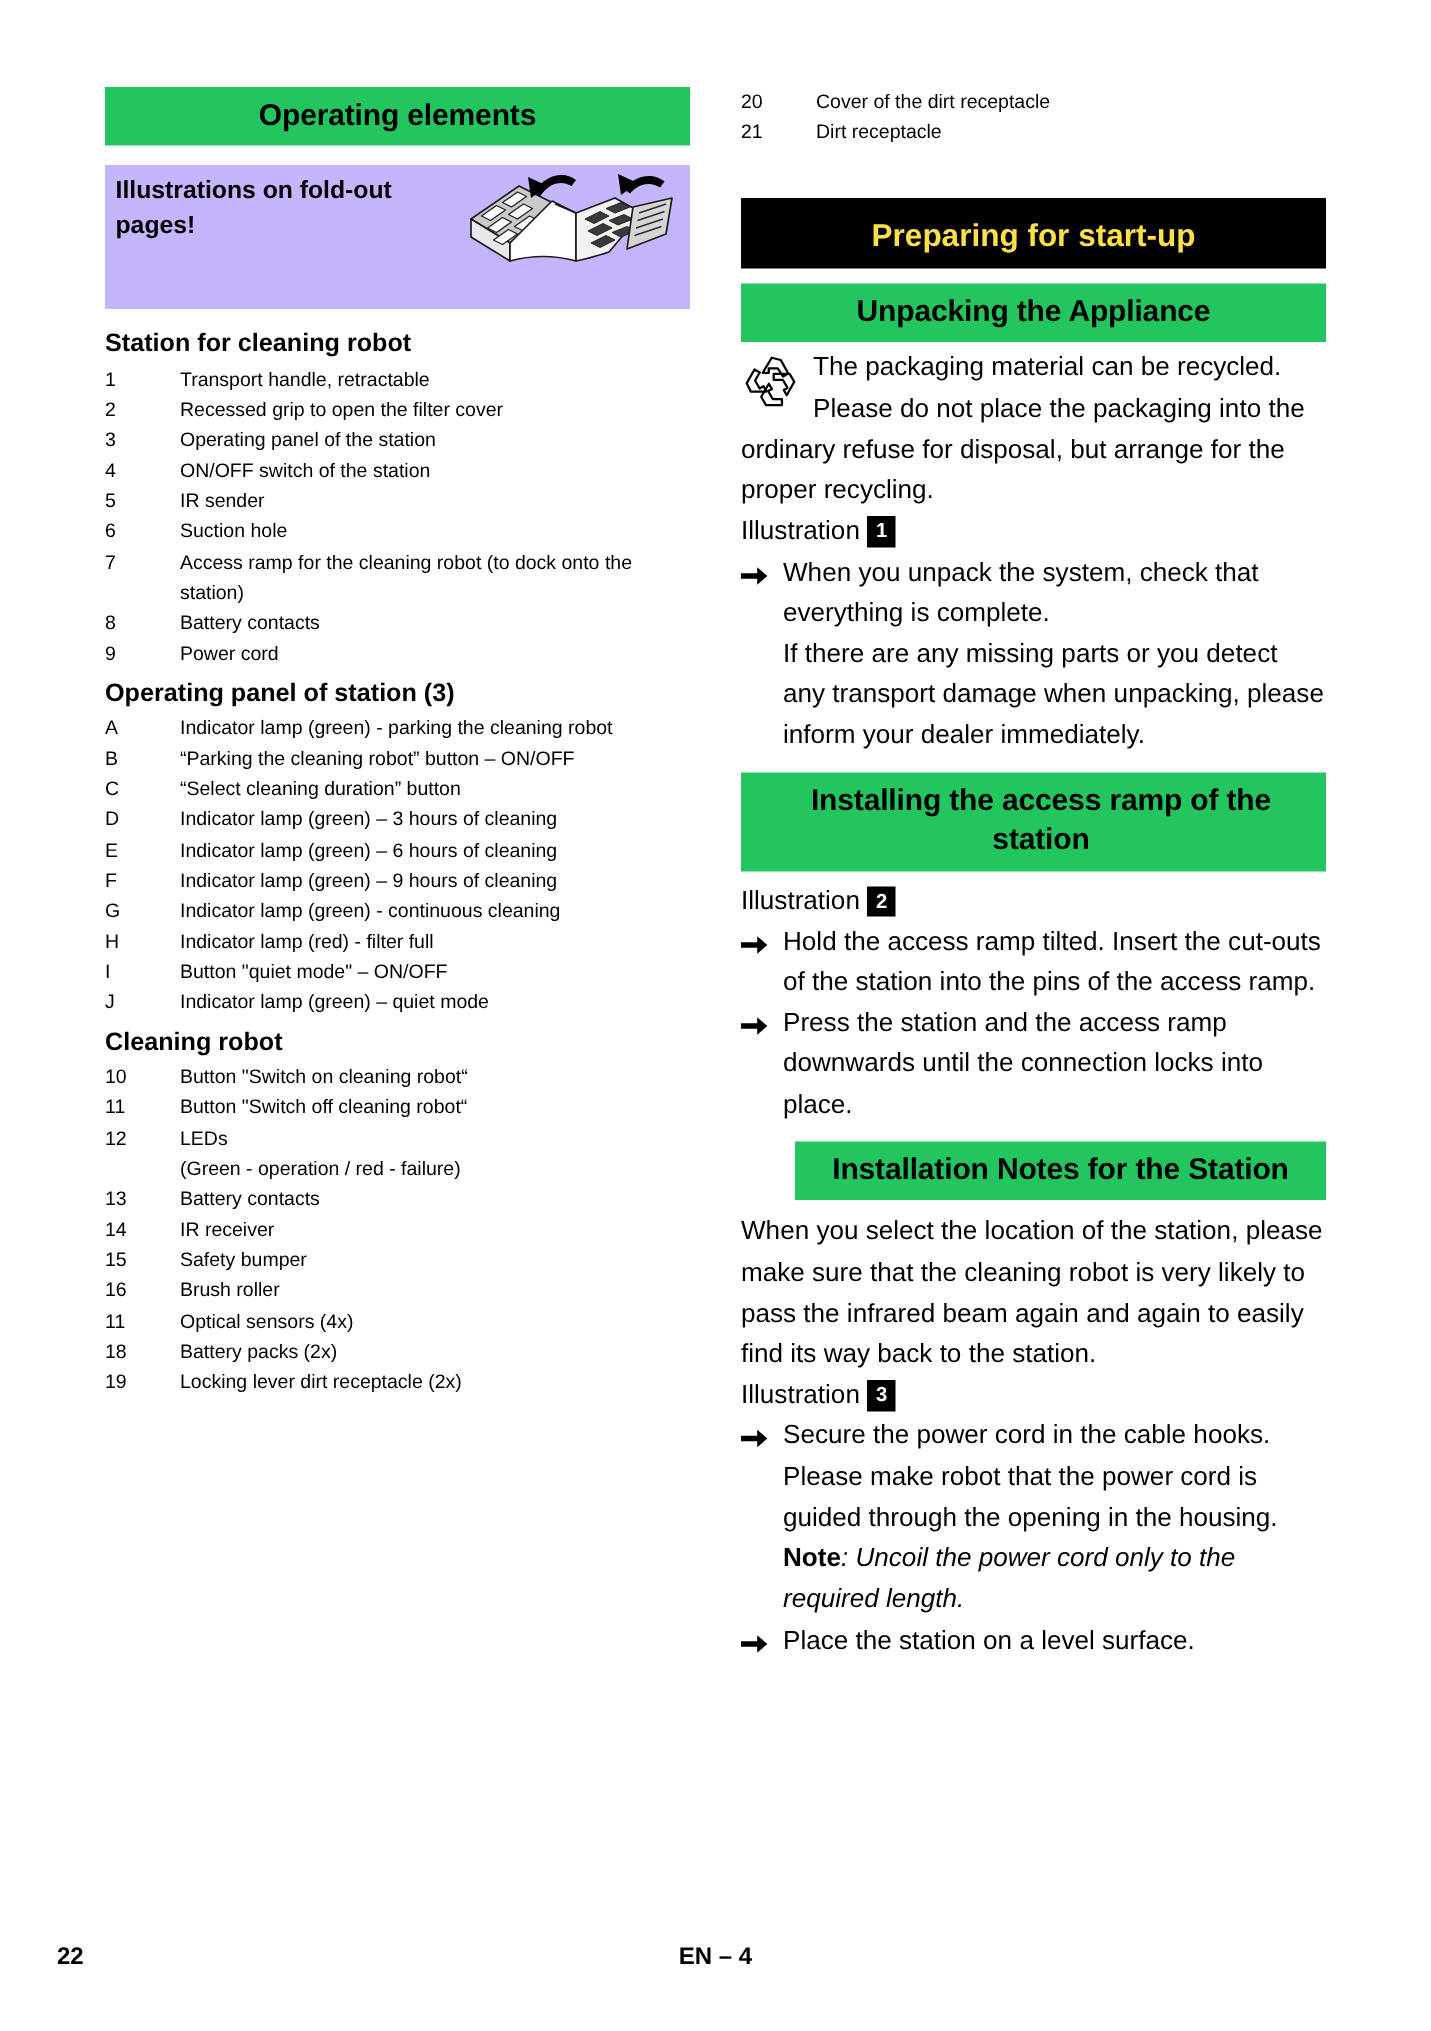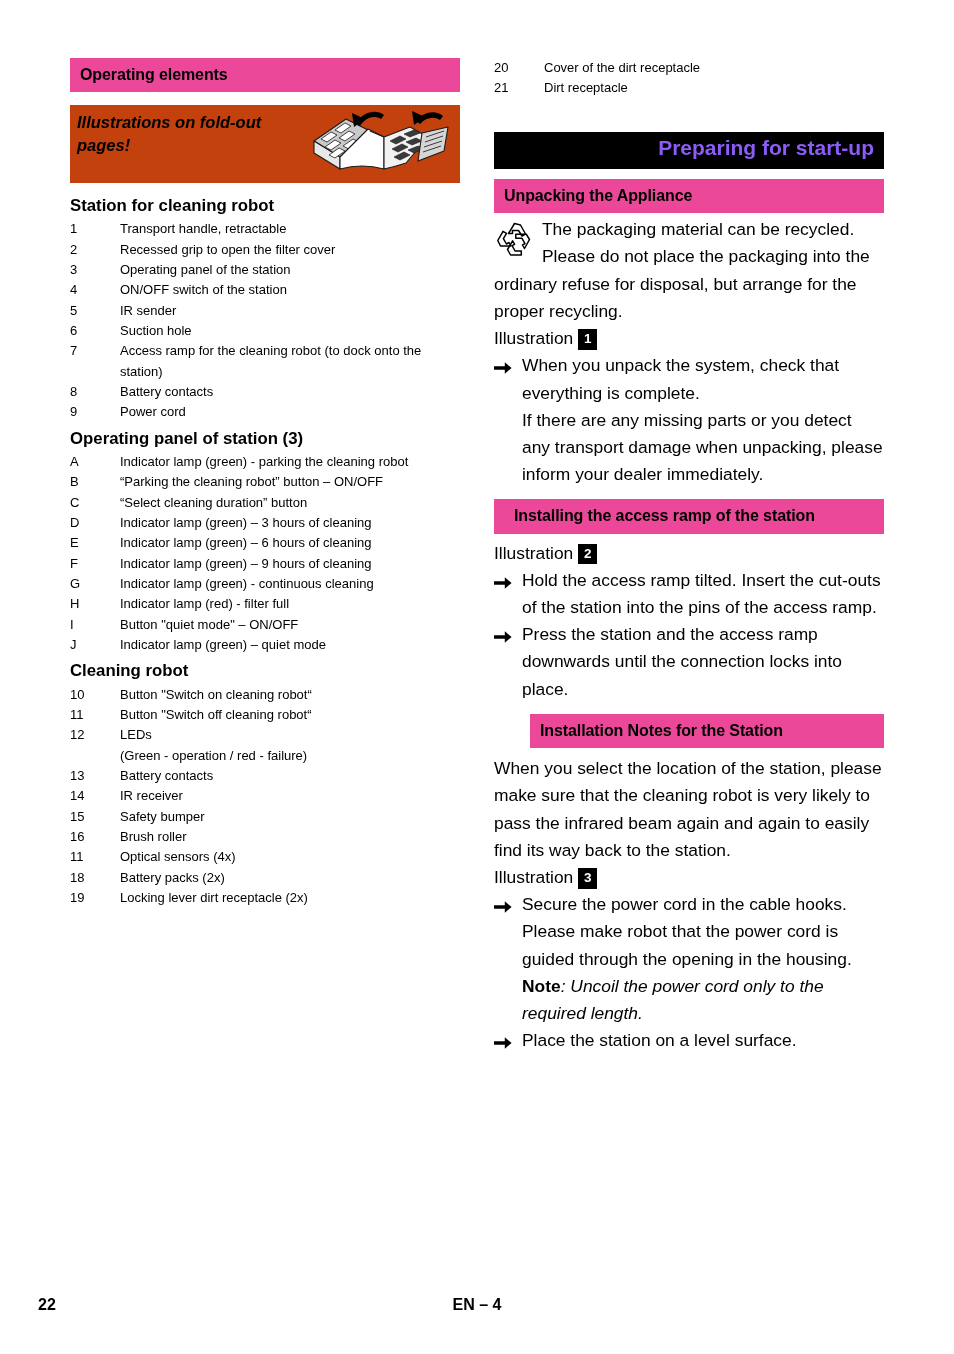--- a/index.html
+++ b/index.html
@@ -26,48 +26,47 @@
   .col {
     position: absolute;
     top: 58px;
     width: 390px;
   }
   .col-left  { left: 70px; }
   .col-right { left: 494px; }
 
   
   .bar-gray {
-    background: #ec4899;
-    text-align: left;
-    font-weight: bold;
-    font-size: 16px;
+    background: #22c55e;
+    text-align: center;
+    font-weight: bold;
+    font-size: 20px;
     line-height: 1.32;
     padding: 6px 10px 7px 10px;
     box-sizing: border-box;
     letter-spacing: -0.1px;
   }
   .bar-black {
     background: #000000;
-    color: #8b5cf6;
-    text-align: right;
+    color: #fde047;
+    text-align: center;
     font-weight: bold;
     font-size: 21px;
     line-height: 1.3;
-    padding: 2px 10px 8px 10px;
+    padding: 12px 10px 8px 10px;
     box-sizing: border-box;
   }
 
   
   .foldout {
-    background: #c2410c;
+    background: #c4b5fd;
     margin-top: 13px;
-    height: 78px;
+    height: 96px;
     position: relative;
     box-sizing: border-box;
-    font-style: italic;
   }
   .foldout-text {
     position: absolute;
     left: 7px;
     top: 6px;
     width: 240px;
     font-weight: bold;
     font-size: 16.5px;
     line-height: 1.38;
   }

